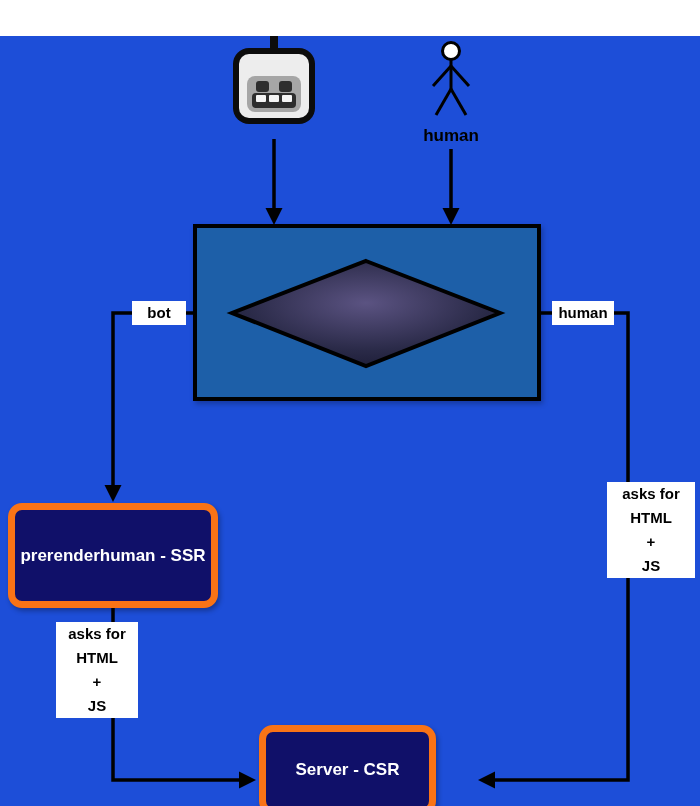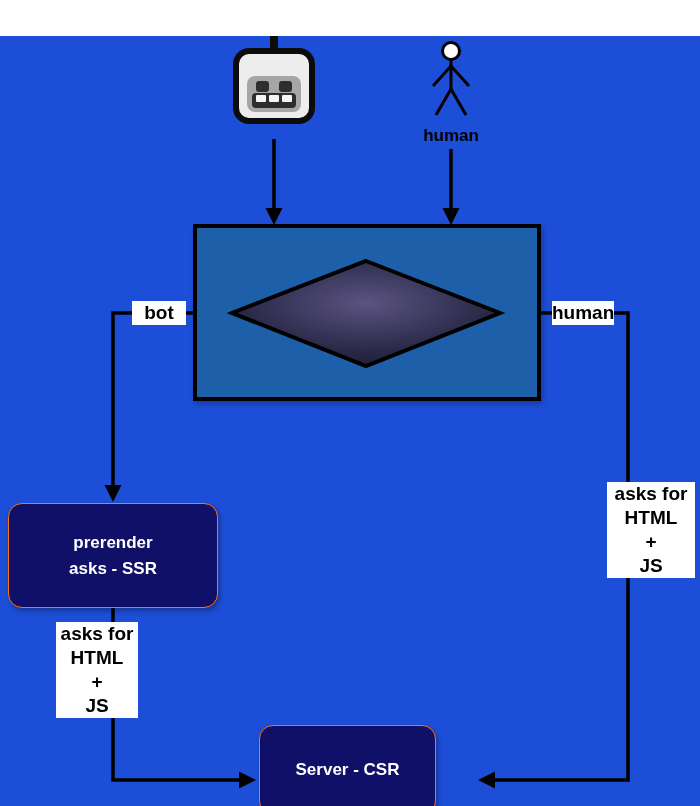--- a/index.html
+++ b/index.html
@@ -14,31 +14,31 @@
     position:absolute;left:193px;top:188px;width:348px;height:177px;
     background:#1d5fa8;border:4px solid #000;box-sizing:border-box;z-index:1;
     box-shadow:2px 3px 5px rgba(0,0,0,0.25);
   }
   .decision-label{
     position:absolute;left:286px;top:267px;width:160px;text-align:center;
     color:#ffffff;font-weight:bold;font-size:17px;z-index:3;
   }
   
   .node{
-    position:absolute;background:#101069;border:1px solid #f97316;border-radius:14px;
+    position:absolute;background:#101069;border:7px solid #f97316;border-radius:14px;
     color:#ffffff;font-weight:bold;font-size:17px;line-height:26px;
-    display:flex;flex-direction:column;align-items:center;justify-content:center;
+    display:flex;flex-direction:row;align-items:center;justify-content:center;
     text-align:center;z-index:3;box-sizing:border-box;
     box-shadow:2px 3px 5px rgba(0,0,0,0.3);
   }
   .node-prerender{left:8px;top:467px;width:210px;height:105px;}
   .node-server{left:259px;top:689px;width:177px;height:90px;}
   
   .txt{
-    position:absolute;z-index:3;font-weight:bold;font-size:19px;color:#000;
+    position:absolute;z-index:3;font-weight:bold;font-size:15px;color:#000;
     text-align:center;background:#ffffff;line-height:24px;
   }
   .actor-label{left:411px;top:88px;width:80px;background:transparent;font-size:17px;}
   .branch-bot{left:132px;top:265px;width:54px;}
   .branch-human{left:552px;top:265px;width:62px;}
   .edge-bot{left:68px;top:330px;width:98px;}
   .edge-prerender{left:56px;top:586px;width:82px;}
   .edge-human{left:607px;top:446px;width:88px;}
   
   .robot{position:absolute;left:233px;top:12px;width:82px;height:76px;background:#0c0c0c;border-radius:16px;z-index:3;}
@@ -129,20 +129,20 @@
 
   <div class="txt edge-human">
     <div>asks for</div>
     <div>HTML</div>
     <div>+</div>
     <div>JS</div>
   </div>
 
   <div class="node node-prerender">
     <div>prerender</div>
-    <div>asks - SSR</div>
+    <div>human - SSR</div>
   </div>
 
   <div class="node node-server">
     <div>Server - CSR</div>
   </div>
 
 </div>
 
 </body></html>

